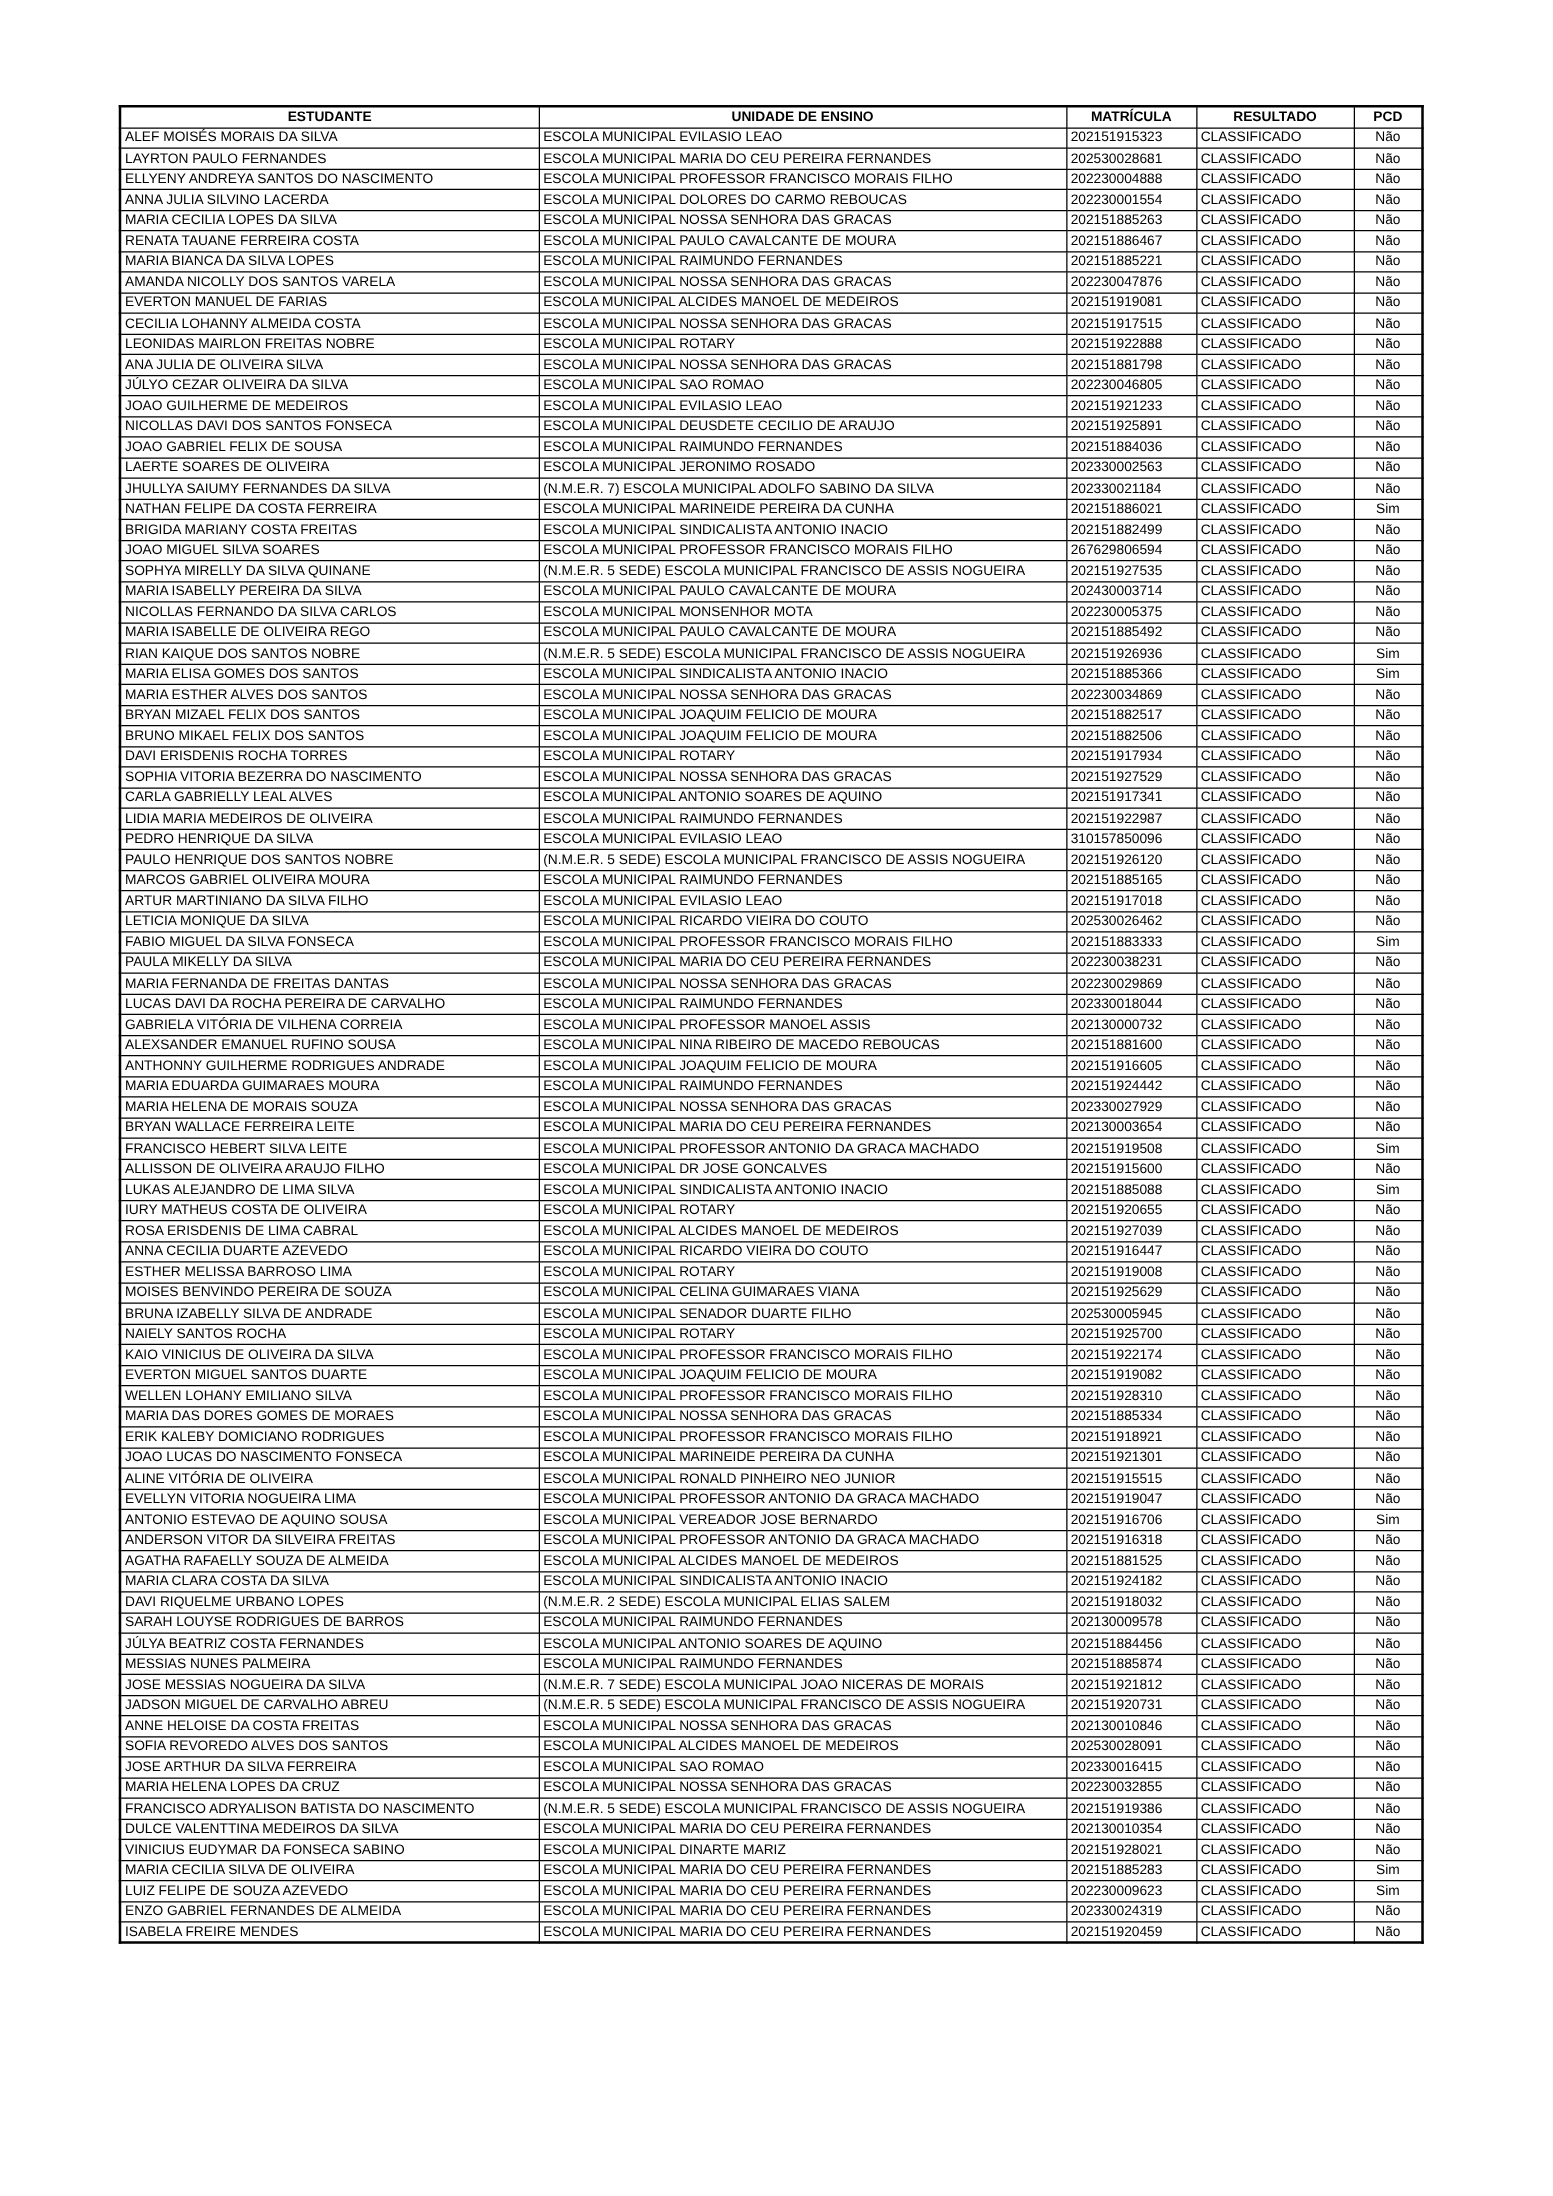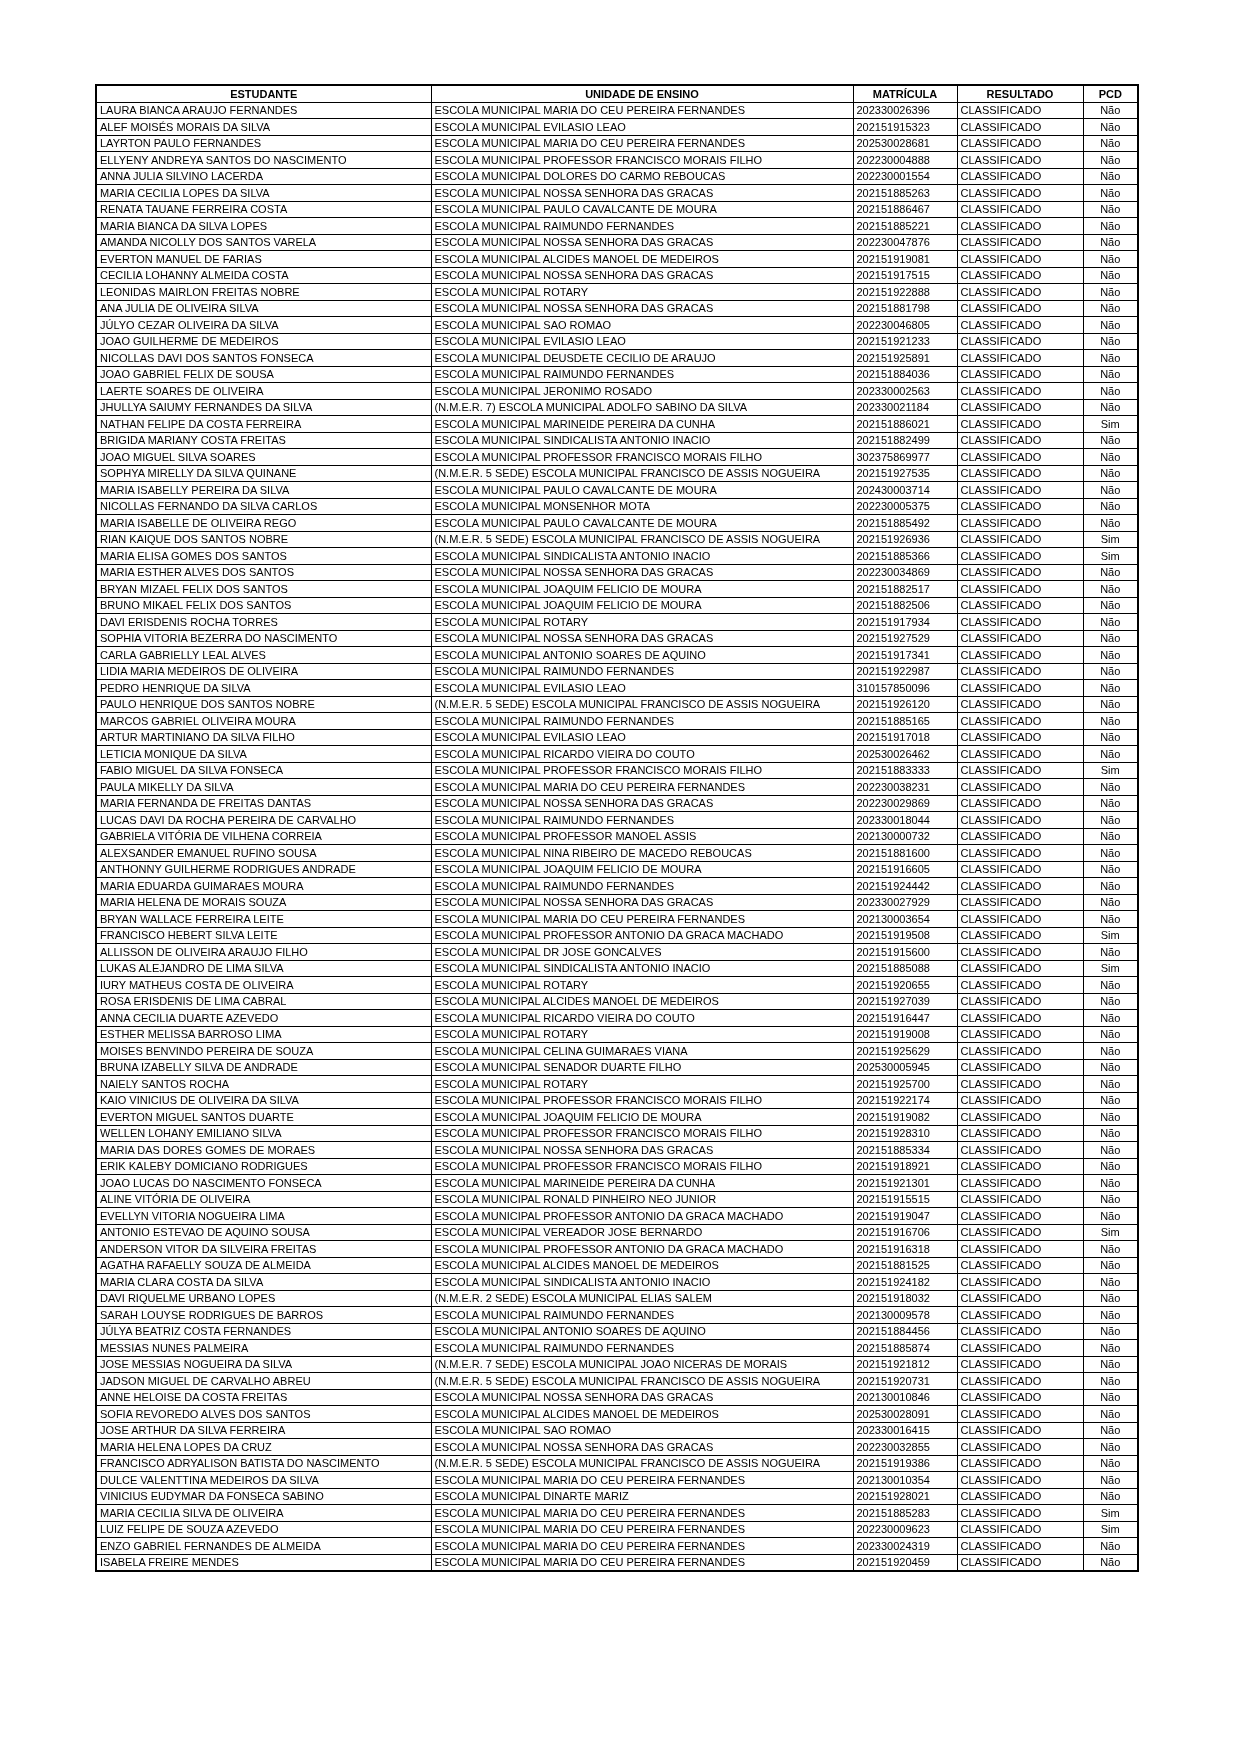--- a/index.html
+++ b/index.html
@@ -66,27 +66,20 @@
       <tr>
         <th>ESTUDANTE</th>
         <th>UNIDADE DE ENSINO</th>
         <th>MATRÍCULA</th>
         <th>RESULTADO</th>
         <th>PCD</th>
       </tr>
     </thead>
     <tbody>
         <tr>
-          <td class="td-left">LAURA BIANCA ARAUJO FERNANDES</td>
-          <td class="td-left">ESCOLA MUNICIPAL MARIA DO CEU PEREIRA FERNANDES</td>
-          <td class="td-left">202330026396</td>
-          <td class="td-left">CLASSIFICADO</td>
-          <td class="td-center">Não</td>
-        </tr>
-        <tr>
           <td class="td-left">ALEF MOISÉS MORAIS DA SILVA</td>
           <td class="td-left">ESCOLA MUNICIPAL EVILASIO LEAO</td>
           <td class="td-left">202151915323</td>
           <td class="td-left">CLASSIFICADO</td>
           <td class="td-center">Não</td>
         </tr>
         <tr>
           <td class="td-left">LAYRTON PAULO FERNANDES</td>
           <td class="td-left">ESCOLA MUNICIPAL MARIA DO CEU PEREIRA FERNANDES</td>
           <td class="td-left">202530028681</td>
@@ -215,21 +208,21 @@
         <tr>
           <td class="td-left">BRIGIDA MARIANY COSTA FREITAS</td>
           <td class="td-left">ESCOLA MUNICIPAL SINDICALISTA ANTONIO INACIO</td>
           <td class="td-left">202151882499</td>
           <td class="td-left">CLASSIFICADO</td>
           <td class="td-center">Não</td>
         </tr>
         <tr>
           <td class="td-left">JOAO MIGUEL SILVA SOARES</td>
           <td class="td-left">ESCOLA MUNICIPAL PROFESSOR FRANCISCO MORAIS FILHO</td>
-          <td class="td-left">302375869977</td>
+          <td class="td-left">267629806594</td>
           <td class="td-left">CLASSIFICADO</td>
           <td class="td-center">Não</td>
         </tr>
         <tr>
           <td class="td-left">SOPHYA MIRELLY DA SILVA QUINANE</td>
           <td class="td-left">(N.M.E.R. 5 SEDE) ESCOLA MUNICIPAL FRANCISCO DE ASSIS NOGUEIRA</td>
           <td class="td-left">202151927535</td>
           <td class="td-left">CLASSIFICADO</td>
           <td class="td-center">Não</td>
         </tr>

